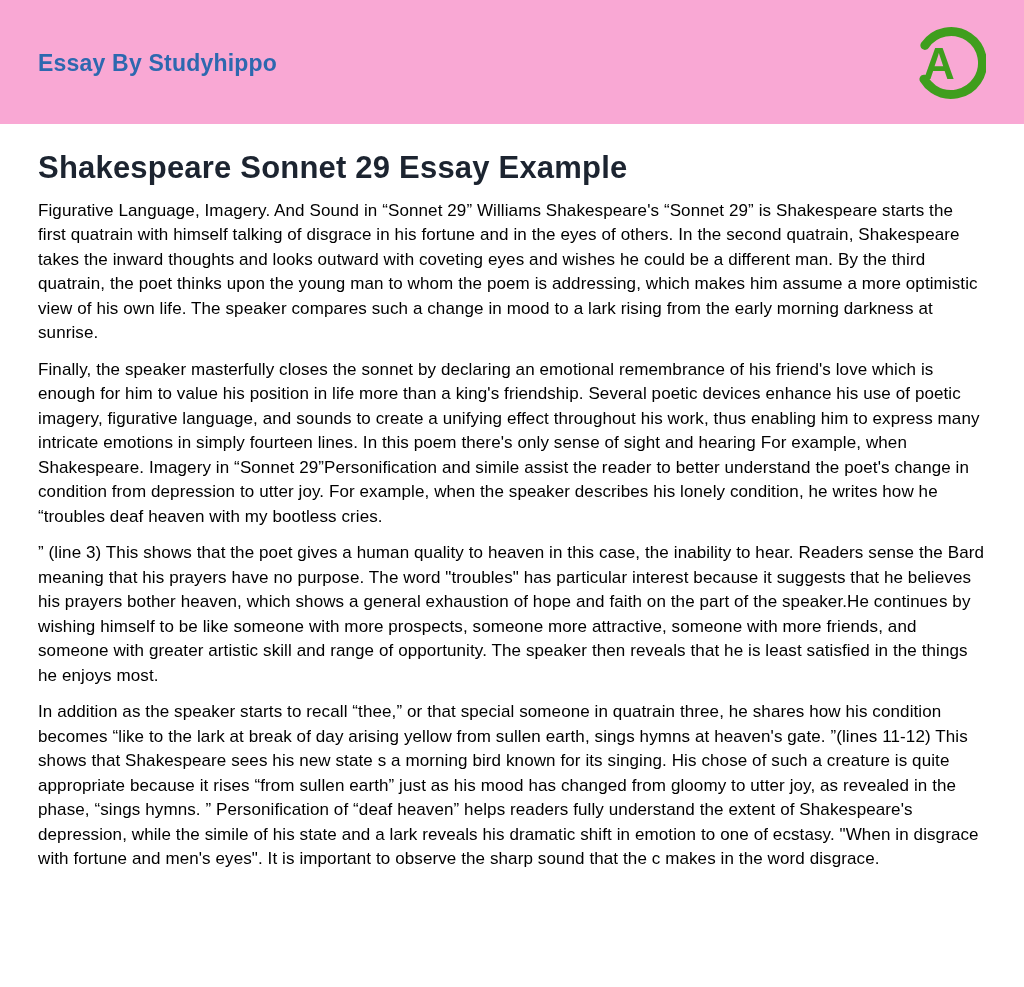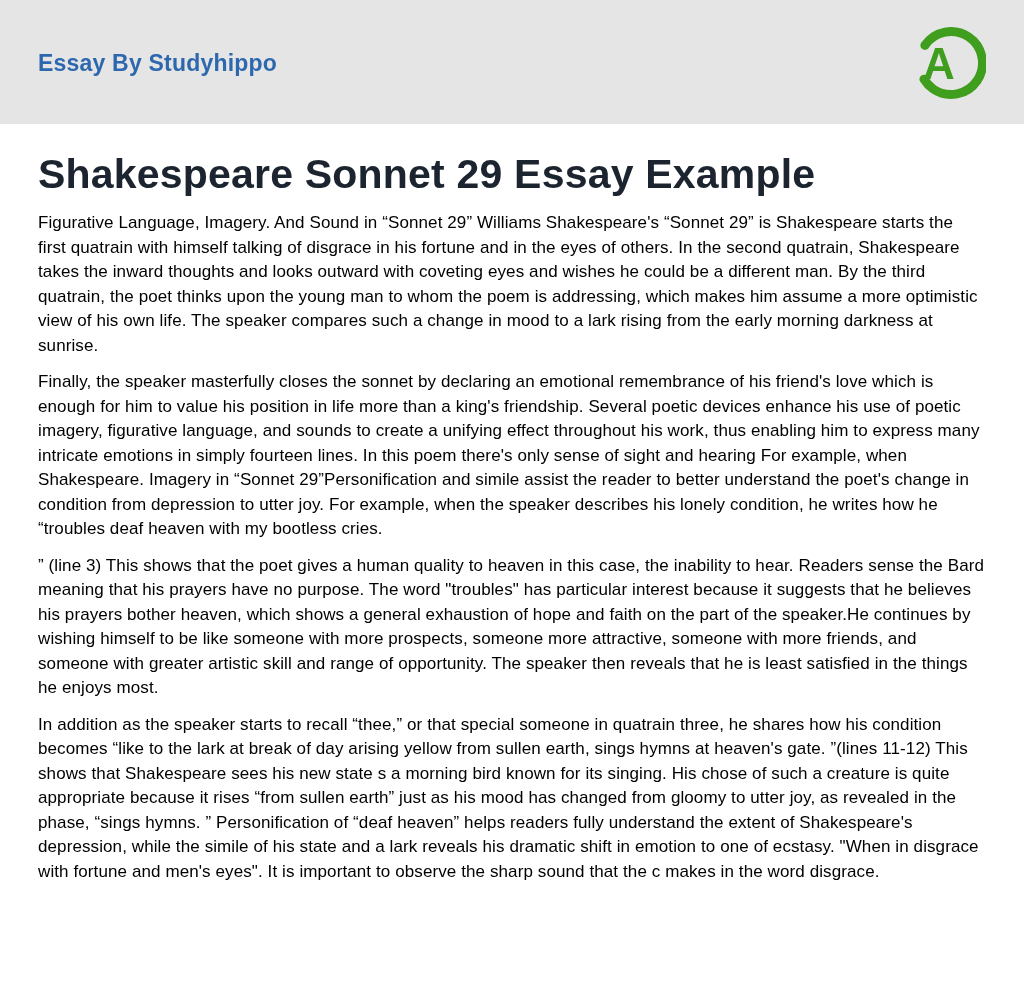--- a/index.html
+++ b/index.html
@@ -10,21 +10,21 @@
   }
   .page {
     width: 1024px;
     min-height: 987px;
     margin: 0 auto;
     background: #ffffff;
     box-sizing: border-box;
   }
   
   .site-header {
-    background: #e5e5e5;
+    background: #f9a8d4;
     height: 124px;
     display: flex;
     align-items: center;
     justify-content: space-between;
     padding: 0 38px;
     box-sizing: border-box;
   }
   .site-header .head-text {
     display: flex;
     flex-direction: column;
@@ -50,21 +50,21 @@
     height: 86px;
     flex: 0 0 auto;
     margin-top: 2px;
   }
   
   .article {
     padding: 0 39px 40px 38px;
   }
   .article-title {
     color: #1c2430;
-    font-size: 41px;
+    font-size: 31px;
     font-weight: 700;
     letter-spacing: 0.2px;
     margin: 25px 0 11px 0;
     line-height: 1.25;
   }
   .article p {
     color: #000000;
     font-size: 17px;
     line-height: 24.5px;
     margin: 0 0 12px 0;

